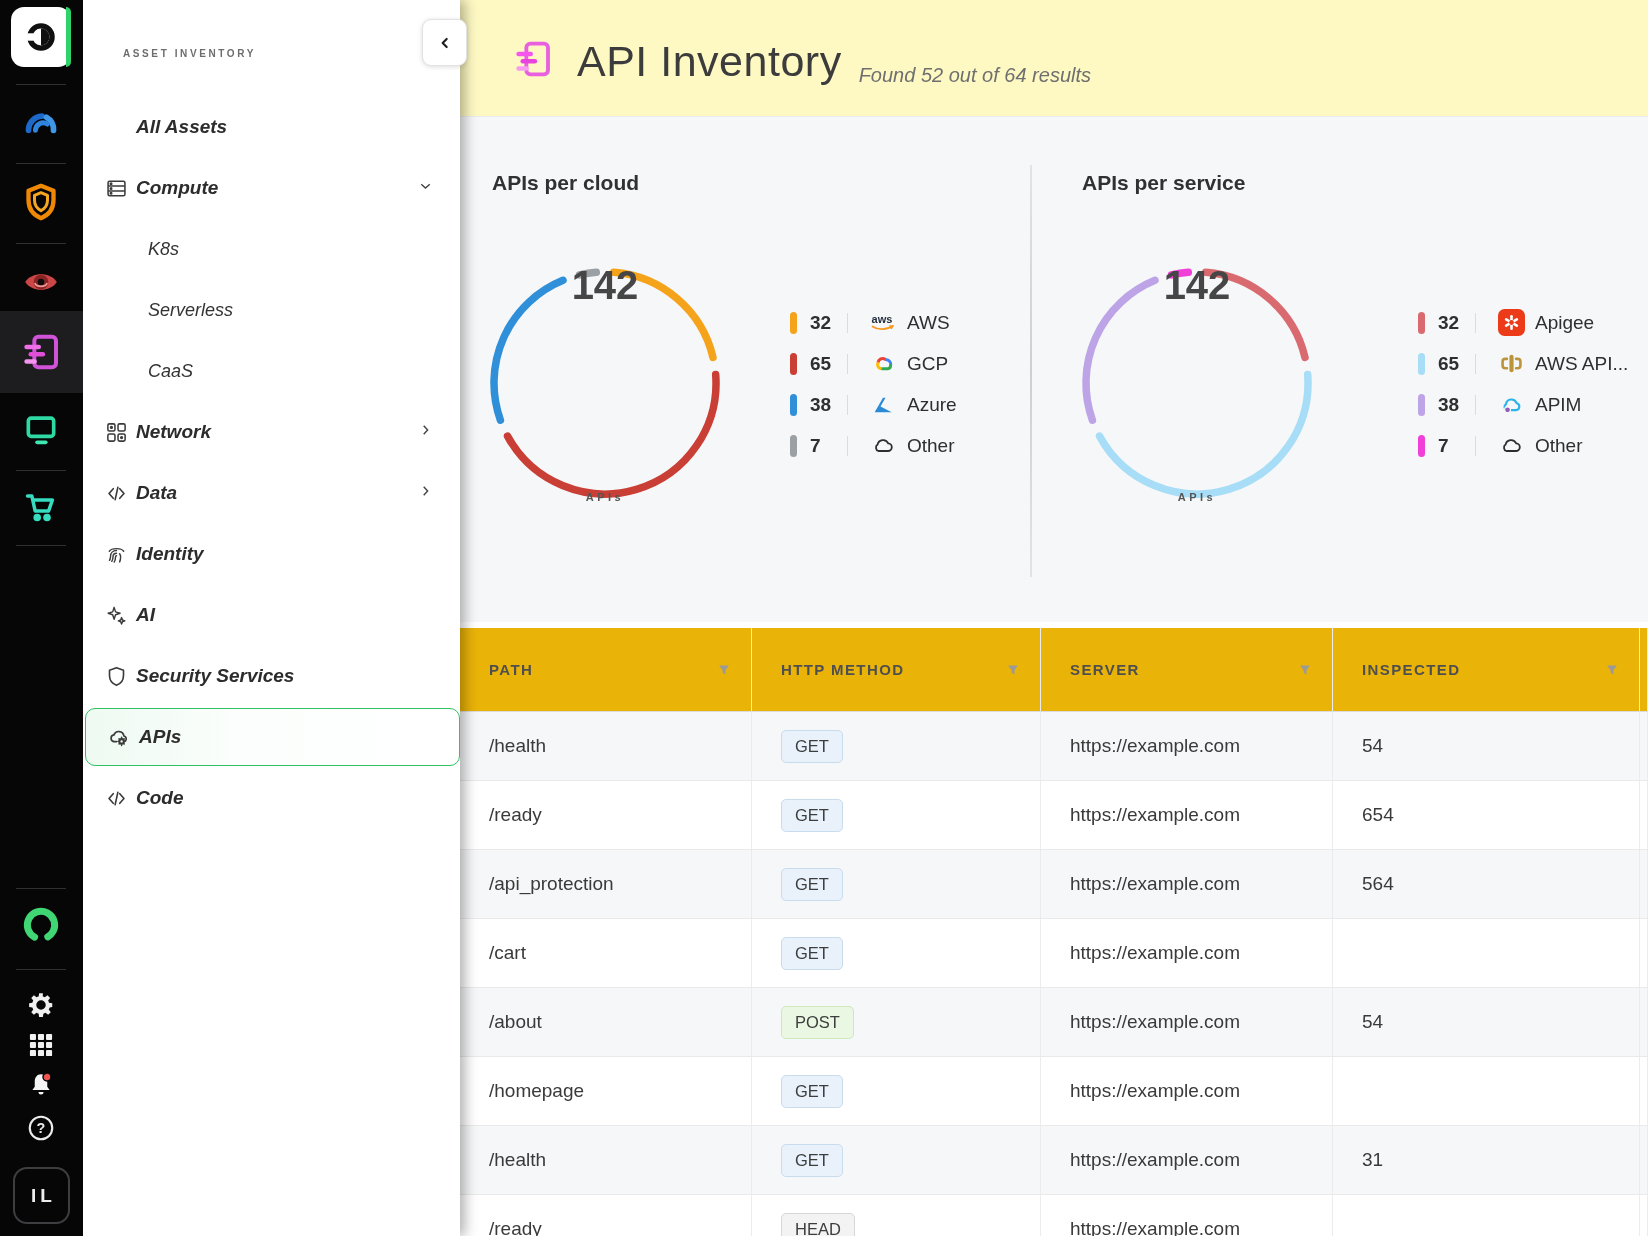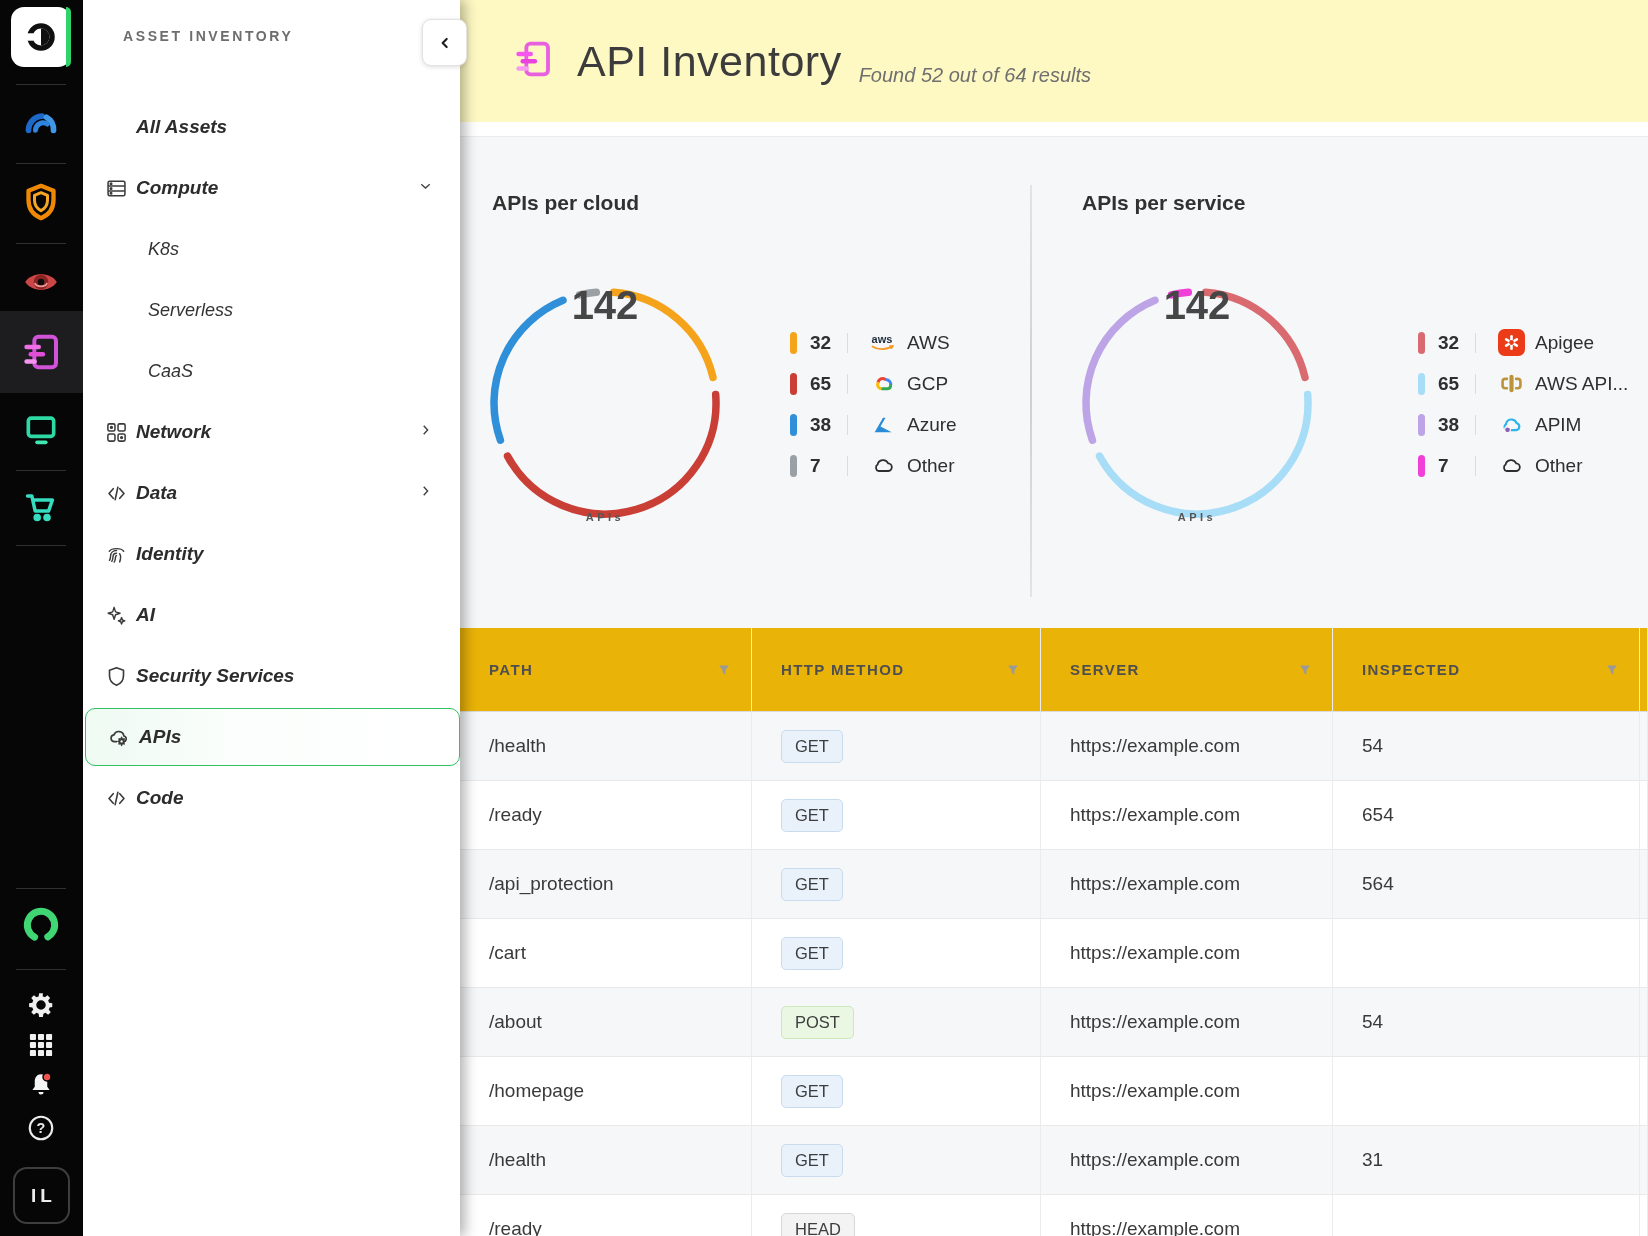--- a/index.html
+++ b/index.html
@@ -11,41 +11,41 @@
   .rail { position:absolute; left:0; top:0; width:83px; height:100%; background:#060607; z-index:30; }
   .rail-logo { position:absolute; left:11px; top:7px; width:60px; height:60px; background:#fff; border-radius:13px; display:flex; align-items:center; justify-content:center; }
   .rail-logo::after { content:""; position:absolute; right:0; top:0; width:5px; height:100%; background:#2fd36a; border-radius:0 13px 13px 0; }
   .rail-div { position:absolute; left:16px; width:50px; height:1px; background:#303031; }
   .rail-btn { position:absolute; left:18px; width:46px; height:46px; background:transparent; border:none; display:flex; align-items:center; justify-content:center; cursor:pointer; }
   .rail-active-block { position:absolute; left:0; top:311px; width:83px; height:82px; background:#1d1d1f; }
   .il-badge { position:absolute; left:13px; top:1167px; width:57px; height:57px; border:2px solid #3e3e40; border-radius:14px; color:#ececec; font-size:19px; font-weight:700; letter-spacing:4px; display:flex; align-items:center; justify-content:center; padding-left:4px; }
 
   
   .sidebar { position:absolute; left:83px; top:0; width:377px; height:100%; background:#fff; z-index:20; box-shadow:5px 0 12px rgba(0,0,0,.30); }
-  .sb-header { position:absolute; left:40px; top:28px; font-size:14px; font-weight:700; letter-spacing:2.6px; color:#6d6d6d; }
+  .sb-header { position:absolute; left:40px; top:48px; font-size:10px; font-weight:700; letter-spacing:2.6px; color:#6d6d6d; }
   .collapse-btn { position:absolute; left:339px; top:19px; width:45px; height:47px; background:#fff; border:1px solid #e2e2e2; border-radius:9px; box-shadow:0 1px 5px rgba(0,0,0,.14); display:flex; align-items:center; justify-content:center; cursor:pointer; }
   .sb-item { position:absolute; left:0; width:100%; height:60px; display:flex; align-items:center; padding-left:20px; cursor:pointer; }
   .sb-item .sbi { width:26px; height:26px; display:flex; align-items:center; justify-content:center; }
   .sb-item .lbl { font-style:italic; font-weight:700; font-size:19px; color:#2c2c2c; margin-left:7px; }
   .sb-item.noicon { padding-left:53px;text-align:center; }
   .sb-item.noicon .lbl { margin-left:0; }
   .sb-item.sub { padding-left:65px; }
   .sb-item.sub .lbl { margin-left:0; font-weight:500; font-size:18px; color:#333; }
   .sb-chev { position:absolute; right:26px; top:50%; transform:translateY(-50%); }
   .sb-item.active-pill { left:2px; width:375px; height:58px; border:1.6px solid #2fc162; border-radius:10px; background:linear-gradient(90deg,#eefaf2 0%, #fbfefc 40%, #ffffff 100%); }
 
   
   .main { position:absolute; left:460px; top:0; width:1188px; height:100%; background:#fff; }
 
   .page-header { position:absolute; left:0; top:0; width:100%; height:122px; background:#fef9c3; display:flex; align-items:center; padding-left:53px; }
   .page-header h1 { font-size:43px; font-weight:400; color:#3c3c3c; margin-left:24px; letter-spacing:.5px; }
   .page-header .subtitle { font-style:italic; font-size:20px; color:#6f6f6f; margin-left:17px; margin-top:28px; }
 
   
-  .charts { position:absolute; left:0; top:136px; width:100%; height:506px; background:#f6f7f8; border-top:1px solid #ececec; }
+  .charts { position:absolute; left:0; top:116px; width:100%; height:506px; background:#f6f7f8; border-top:1px solid #ececec; }
   .chart { position:absolute; top:0; height:100%; }
   .chart1 { left:0; width:570px; }
   .chart2 { left:570px; width:618px; }
   .chart h2 { position:absolute; font-size:21px; font-weight:700; color:#313131; top:54px; }
   .chart1 h2 { left:32px; }
   .chart2 h2 { left:52px; }
   .vdiv { position:absolute; left:570px; top:48px; width:2px; height:412px; background:linear-gradient(#e3e3e3,#cfcfcf,#e3e3e3); }
   .donut-wrap { position:absolute; top:146px; width:240px; height:240px; }
   .chart1 .donut-wrap { left:25px; }
   .chart2 .donut-wrap { left:47px; }

